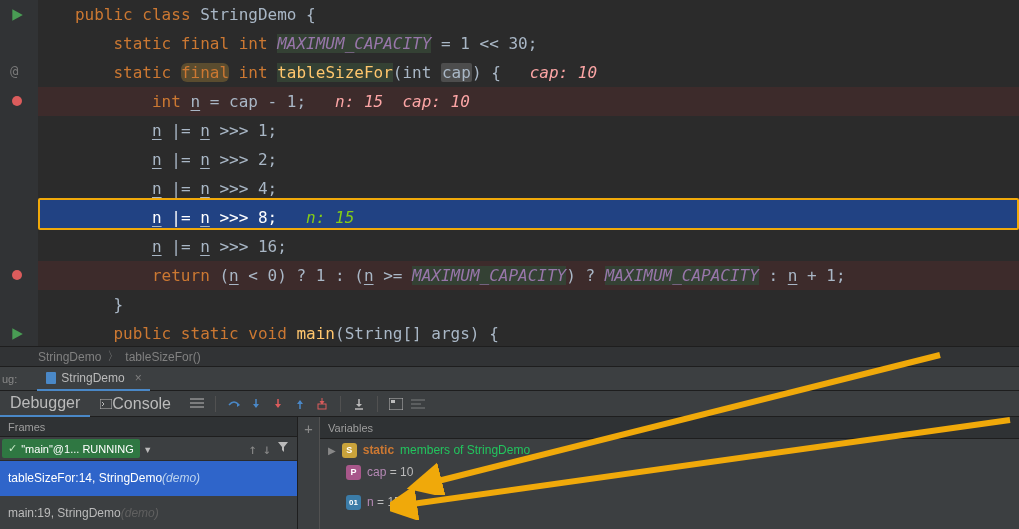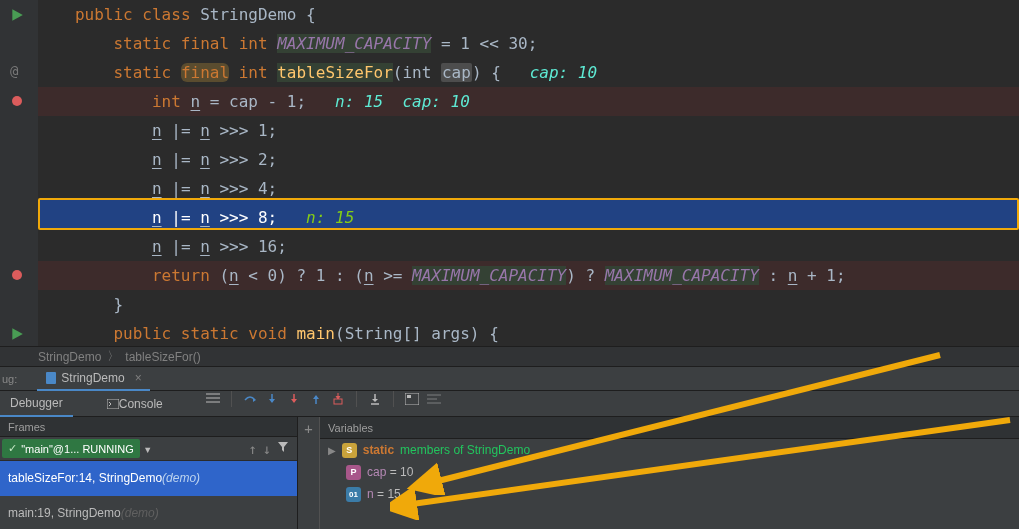--- a/index.html
+++ b/index.html
@@ -8,31 +8,31 @@
 .gutter { width:38px; background:#313335; height:100%; position:relative; }
 .gutter-icon { position:absolute; left:10px; width:14px; height:14px; }
 .code-area { flex:1; background:#2b2b2b; line-height:29px; position:relative; }
 .code-line { height:29px; padding-left:8px; white-space:pre; font-size:16px; position:relative; }
 .code-body { position:relative; }
 .line-highlight-red { position:absolute; left:0; right:0; height:29px; background:#3d2b2b; }
 .line-current { position:absolute; left:0; right:0; height:32px; background:#214283; border:2px solid #f0a90a; border-radius:2px; }
 .kw { color:#cc7832; }
 .str-const { color:#9876aa; font-style:italic; background:#344134; }
 .under { text-decoration:underline; text-decoration-color:#a9b7c6; text-underline-offset:3px; }
-.assign-hint { color:#5eead4; font-style:italic; }
+.assign-hint { color:#fca5a5; font-style:italic; }
 .method-name { color:#ffc66d; }
 .bg-method { background:#344134; }
 .kw-bg { background:#5a4c2f;border-radius:6px; }
 .param-bg { background:#4d4d4d; border-radius:2px; padding:0 1px; }
 .breadcrumb { height:20px; background:#313335; border-top:1px solid #1e1e1e; display:flex; align-items:center; padding-left:38px; color:#808080; font-size:12px; font-family:sans-serif; }
 .debug-panel { height:163px; background:#3c3f41; border-top:1px solid #1e1e1e; }
 .debug-tabs { height:24px; display:flex; align-items:center; background:#3c3f41; border-bottom:1px solid #1e1e1e; }
 .debug-tab { padding:0 8px; font-size:12px; font-family:sans-serif; color:#bbbbbb; display:flex; align-items:center; gap:4px; height:24px; }
 .debug-tab.active { border-bottom:2px solid #4a88c7; }
-.toolbar-row { height:26px; display:flex; background:#3c3f41; border-bottom:1px solid #1e1e1e; font-family:sans-serif; font-size:12px;gap:24px; }
+.toolbar-row { height:26px; display:flex; align-items:center; background:#3c3f41; border-bottom:1px solid #1e1e1e; font-family:sans-serif; font-size:16px; }
 .tool-tab { padding:0 10px; height:26px; display:flex; align-items:center; color:#bbbbbb; }
 .tool-tab.active { border-bottom:2px solid #4a88c7; }
 .tool-icons { display:flex; gap:6px; margin-left:8px; }
 .tool-icon { width:16px; height:16px; display:flex; align-items:center; justify-content:center; }
 .debug-body { display:flex; height:113px; }
 .frames-pane { width:298px; border-right:1px solid #1e1e1e; display:flex; flex-direction:column; }
 .pane-header { height:22px; background:#2f3234; border-bottom:1px solid #1e1e1e; display:flex; align-items:center; padding:0 8px; color:#9e9e9e; font-size:11px; font-family:sans-serif; }
 .thread-row { height:24px; display:flex; align-items:center; padding:2px; gap:0; border-bottom:1px solid #2b2b2b;}
 .thread-tile { background:#2f7742; color:#fff; font-size:11px; padding:3px 6px; display:flex; align-items:center; gap:4px; font-family:sans-serif; border-radius:2px;}
 .thread-dropdown{width:14px;display:flex;align-items:center;justify-content:center;color:#bbb;margin-left:1px;}
@@ -214,21 +214,21 @@
         <div class="var-row">
           <span style="color:#888;font-size:10px;">▶</span>
           <div class="var-icon s">S</div>
           <span class="var-label n" style="font-weight:bold;">static</span>
             <span class="grey"> members of StringDemo</span>
         </div>
         <div class="var-row" style="padding-left:26px;">
           <div class="var-icon p">P</div>
           <span><span class="var-label">cap</span><span class="var-value"> = </span><span class="var-value">10</span></span>
         </div>
-        <div class="var-row" style="padding-left:26px;">
+        <div class="var-row" style="padding-left:26px;margin-top:8px;">
           <div class="var-icon oi">01</div>
           <span><span class="var-label">n</span><span class="var-value"> = </span><span class="var-value">15</span></span>
         </div>
       </div>
     </div>
   </div>
 </div>
 
 <svg class="arrow" style="left:400px;top:315px;width:560px;height:180px;">
   <defs>

